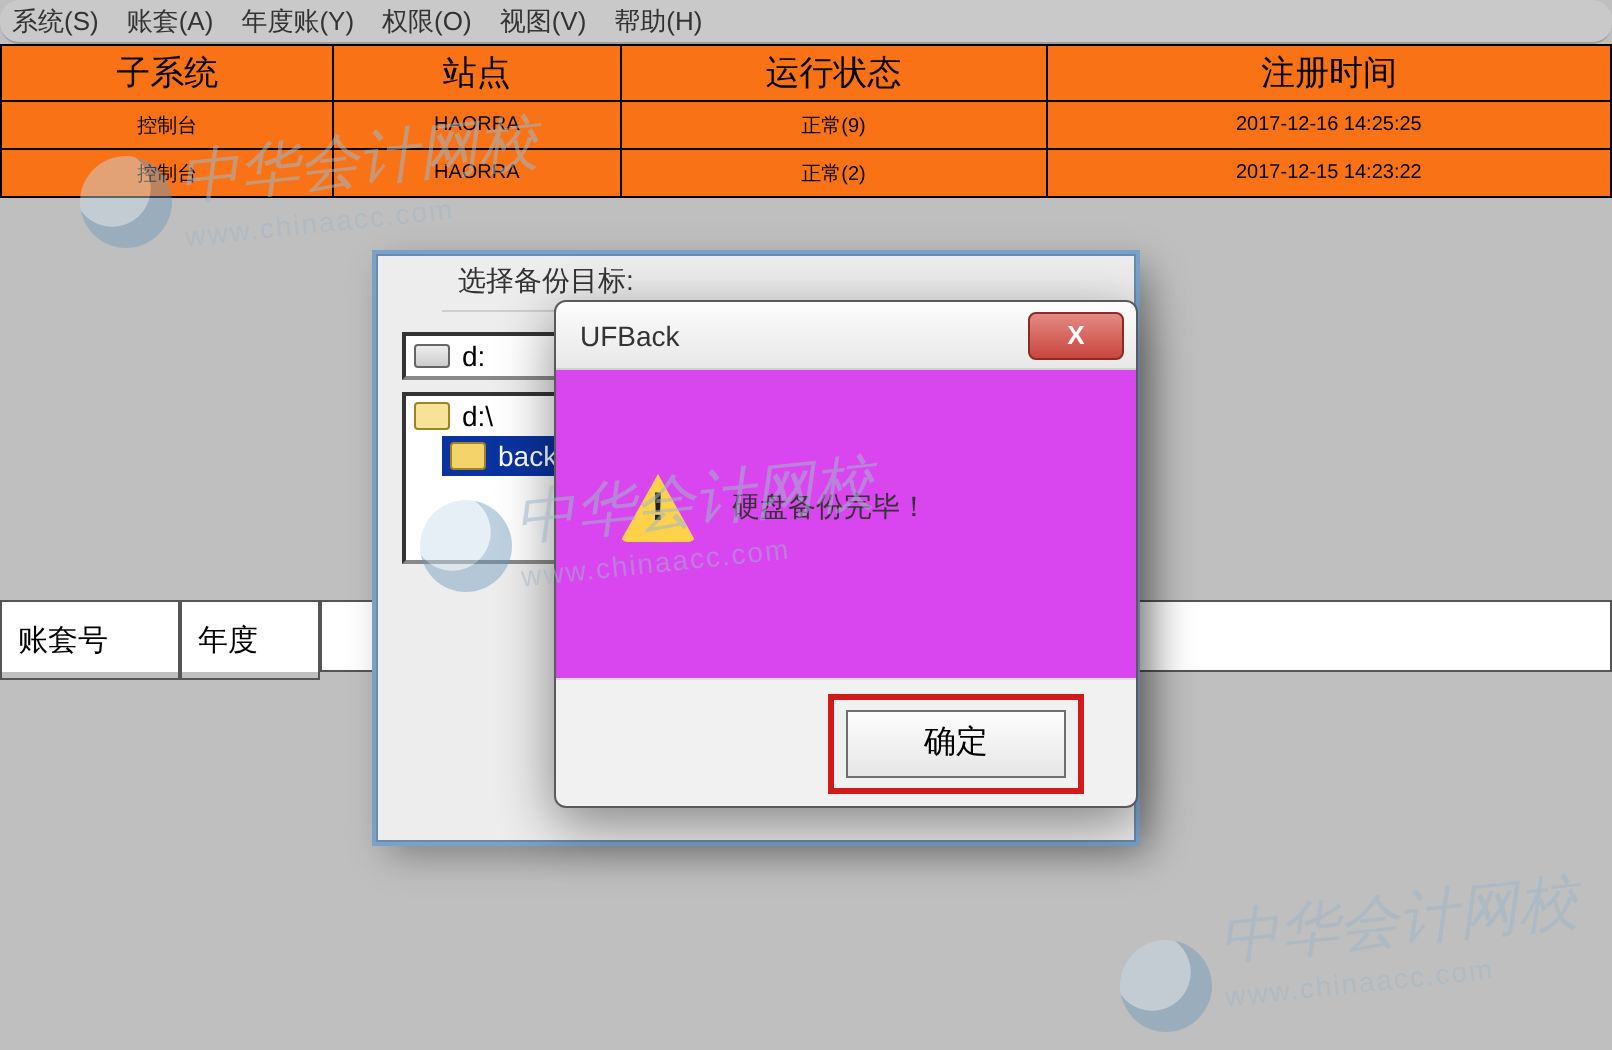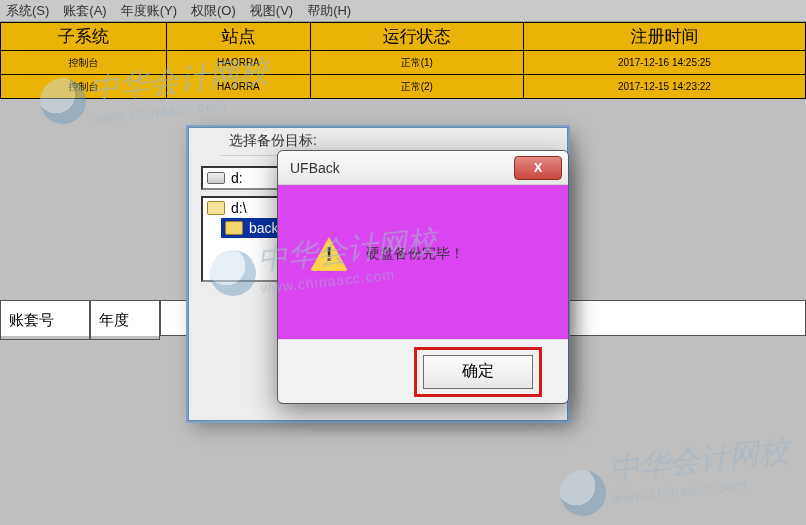--- a/index.html
+++ b/index.html
@@ -18,28 +18,29 @@
   .menubar {
     background: #c9c9c9;
     height: 22px;
     display: flex;
     align-items: center;
     padding: 0 6px;
     gap: 14px;
     font-size: 13px;
     color: #333;
     border-bottom: 1px solid #9e9e9e;
+    border-radius: 10px;
   }
   .menubar span { cursor: default; }
 
   
   table.main {
     width: 100%;
     border-collapse: collapse;
-    background: #eab308;
+    background: #f97316;
   }
   table.main th, table.main td {
     border: 1px solid #000;
     text-align: center;
     font-weight: normal;
     font-size: 10px;
     padding: 2px 4px;
     height: 24px;
   }
   table.main th { font-size: 17px; }
@@ -219,21 +220,21 @@
   <tbody>
       <tr>
     <th>子系统</th>
     <th>站点</th>
     <th>运行状态</th>
     <th>注册时间</th>
   </tr>
   <tr>
     <td>控制台</td>
     <td>HAORRA</td>
-    <td>正常(1)</td>
+    <td>正常(9)</td>
     <td>2017-12-16 14:25:25</td>
   </tr>
   <tr>
     <td>控制台</td>
     <td>HAORRA</td>
     <td>正常(2)</td>
     <td>2017-12-15 14:23:22</td>
   </tr>
 </tbody>
   </table>

